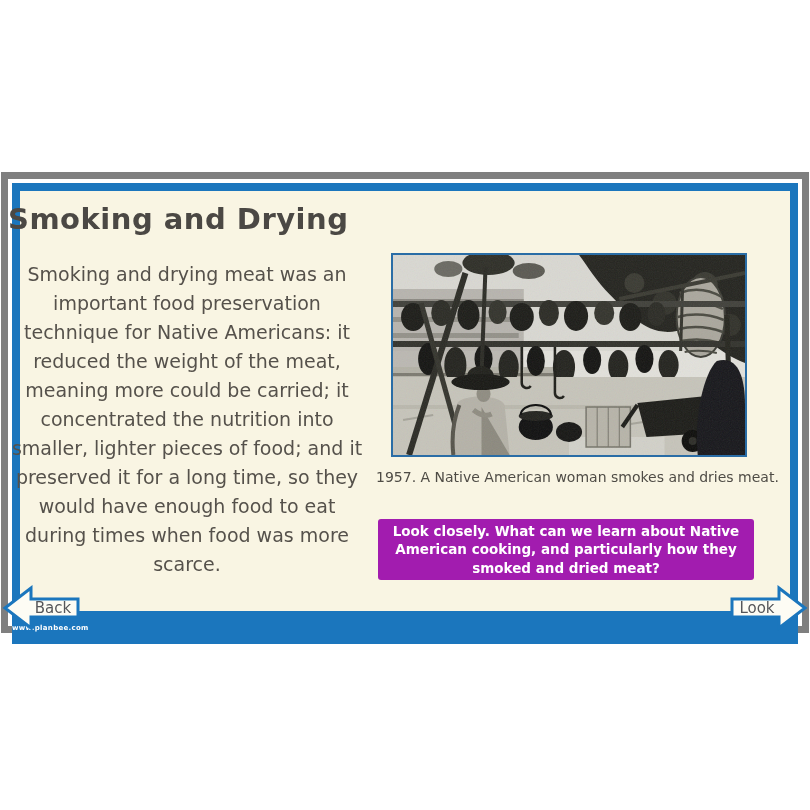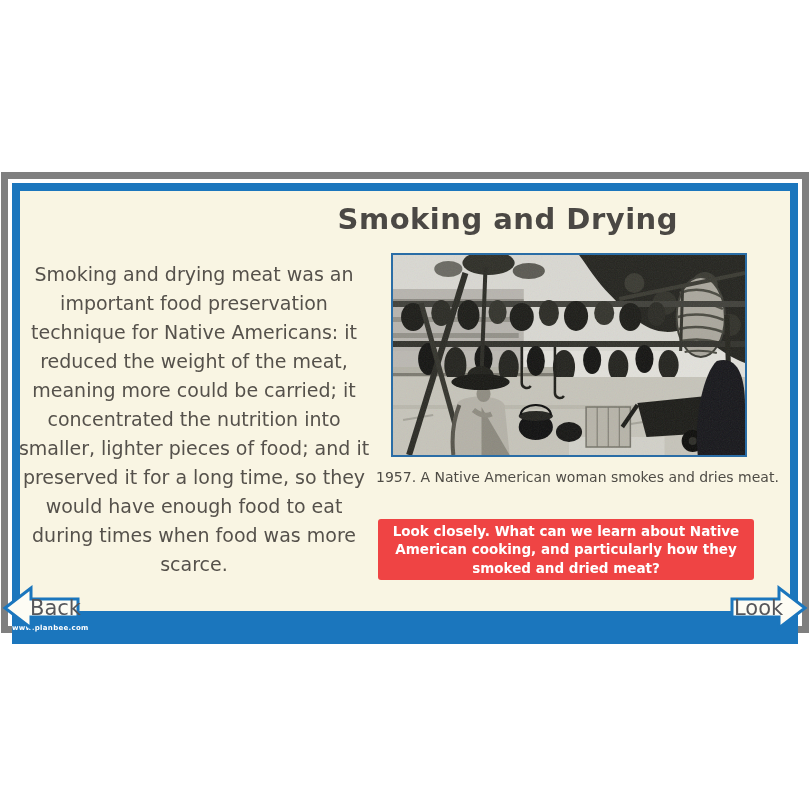--- a/index.html
+++ b/index.html
@@ -16,46 +16,46 @@
     background:#7f7f7f;padding:7px;
   }
   .mat{background:#ffffff;padding:4px;width:100%;height:100%;}
   .slide{
     width:100%;height:100%;
     background:#f9f5e3;
     border:8px solid #1b76bd;
   }
 
   .slide-title{
-    position:absolute;left:20px;top:202px;width:658px;
-    text-align:right;font-size:29px;font-weight:600;color:#4b4844;
+    position:absolute;left:8px;top:202px;width:658px;
+    text-align:left;font-size:29px;font-weight:600;color:#4b4844;
     letter-spacing:0.5px;
   }
 
   .body-text{
-    position:absolute;left:16px;top:260px;width:356px;
+    position:absolute;left:9px;top:260px;width:356px;
     text-align:center;font-size:19px;line-height:29px;color:#55514b;
     font-weight:500;
   }
 
   .photo-frame{
     position:absolute;left:391px;top:253px;width:356px;height:204px;
     border:2px solid #2a6da6;background:#d9d8d2;
   }
   .photo-frame svg{display:block;}
 
   .photo-caption{
     position:absolute;left:376px;top:469px;width:380px;
     text-align:center;font-size:14px;color:#4f4c46;white-space:nowrap;
     font-weight:500;
   }
 
   .question-box{
     position:absolute;left:378px;top:519px;width:376px;height:61px;
-    background:#ef4444;border-radius:3px;
+    background:#a21caf;border-radius:3px;
     display:flex;align-items:center;justify-content:center;
     padding:5px 13px;
   }
   .question-box span{
     color:#ffffff;font-size:13.5px;line-height:1.38;font-weight:600;
     text-align:center;
   }
 
   .url-bar{
     position:absolute;left:12px;top:611px;width:786px;height:33px;
@@ -65,21 +65,21 @@
   .url-bar span{color:#ffffff;font-size:7px;letter-spacing:0.3px;font-weight:600;}
 
   .nav-arrow{
     position:absolute;top:585px;width:79px;height:46px;z-index:5;cursor:pointer;
   }
   .nav-arrow svg{position:absolute;left:0;top:0;}
   #back-btn{left:2px;}
   #next-btn{left:729px;}
   .nav-label{
     position:absolute;top:14px;height:18px;line-height:18px;width:46px;
-    text-align:center;font-size:21px;color:#55565a;font-weight:500;
+    text-align:center;font-size:15px;color:#55565a;font-weight:500;
   }
   #back-btn .nav-label{left:28px;}
   #next-btn .nav-label{left:5px;}
 </style>
 </head>
 <body>
 
 <div class="frame">
   <div class="mat">
     <div class="slide"></div>

